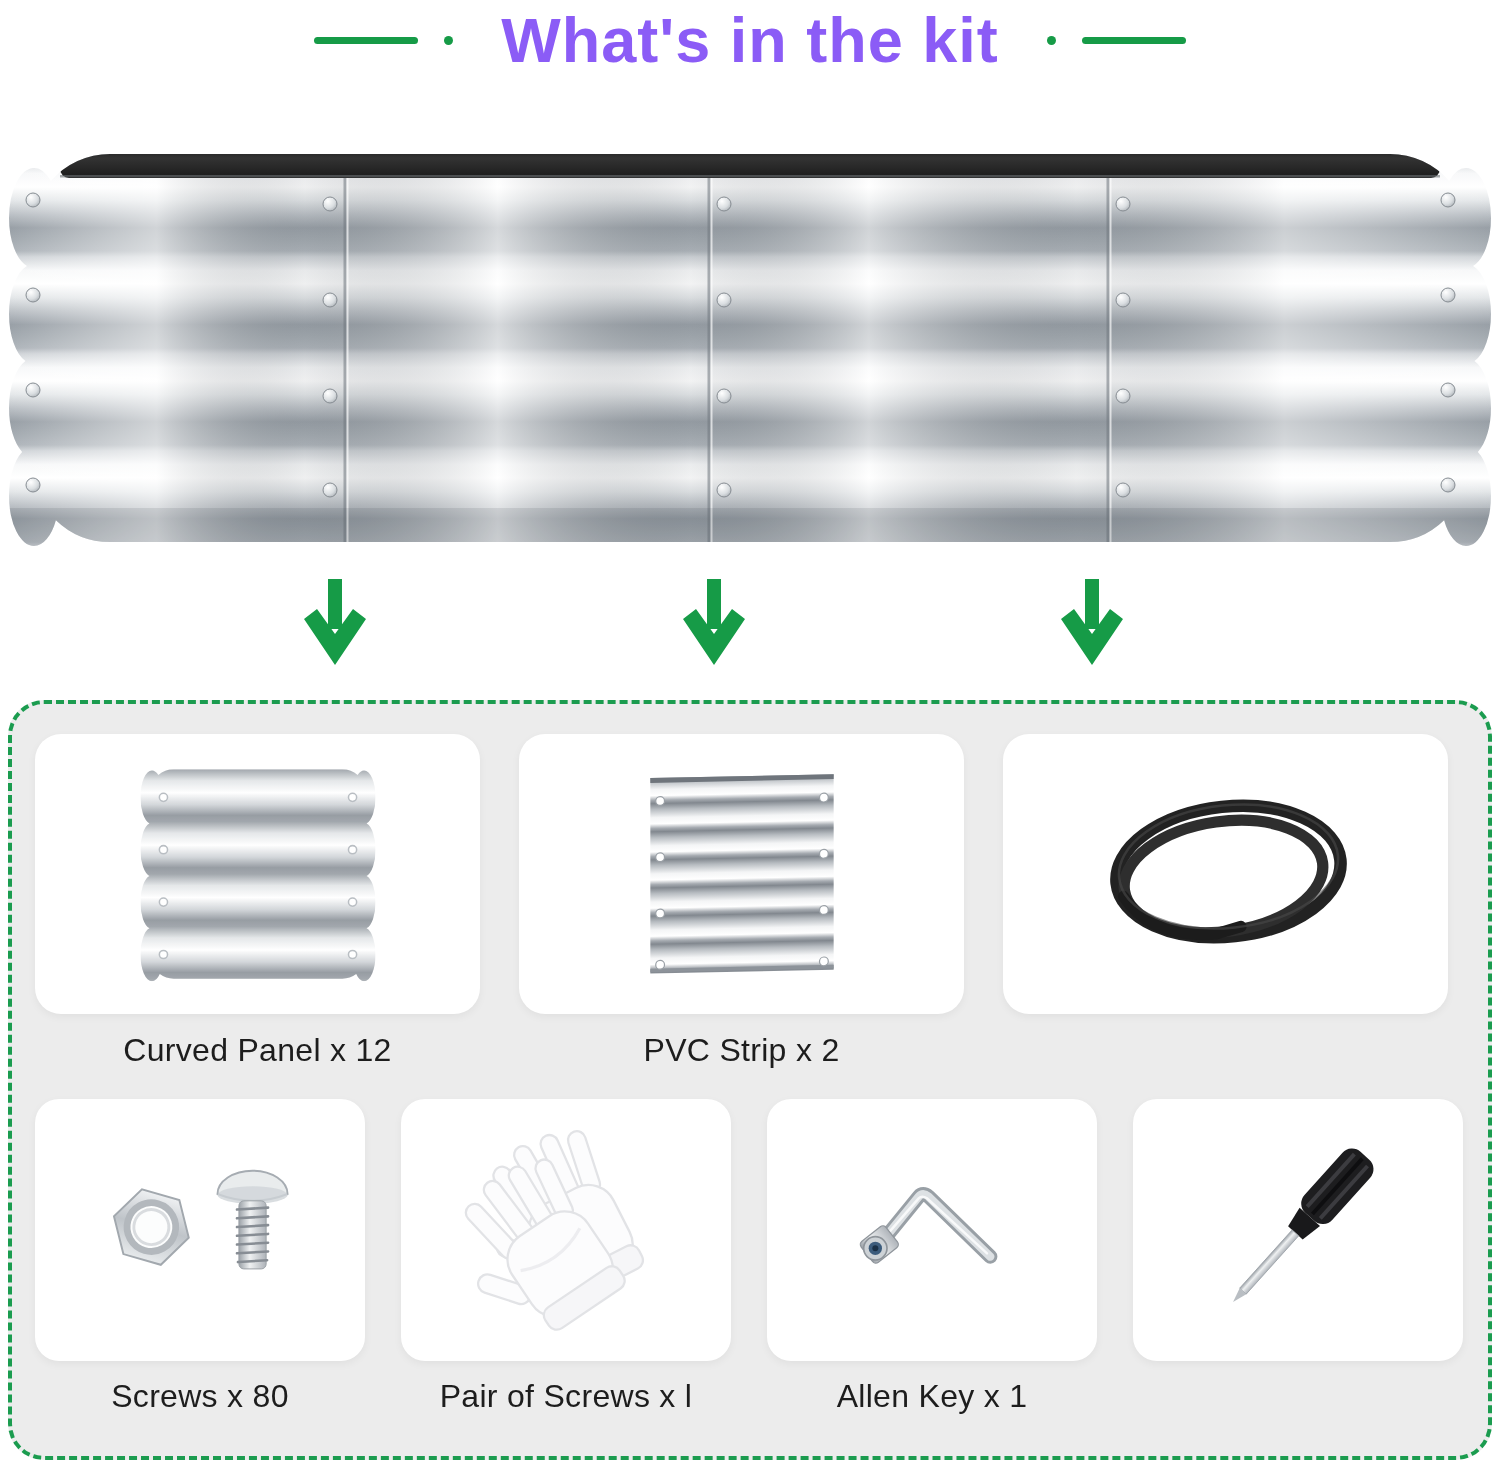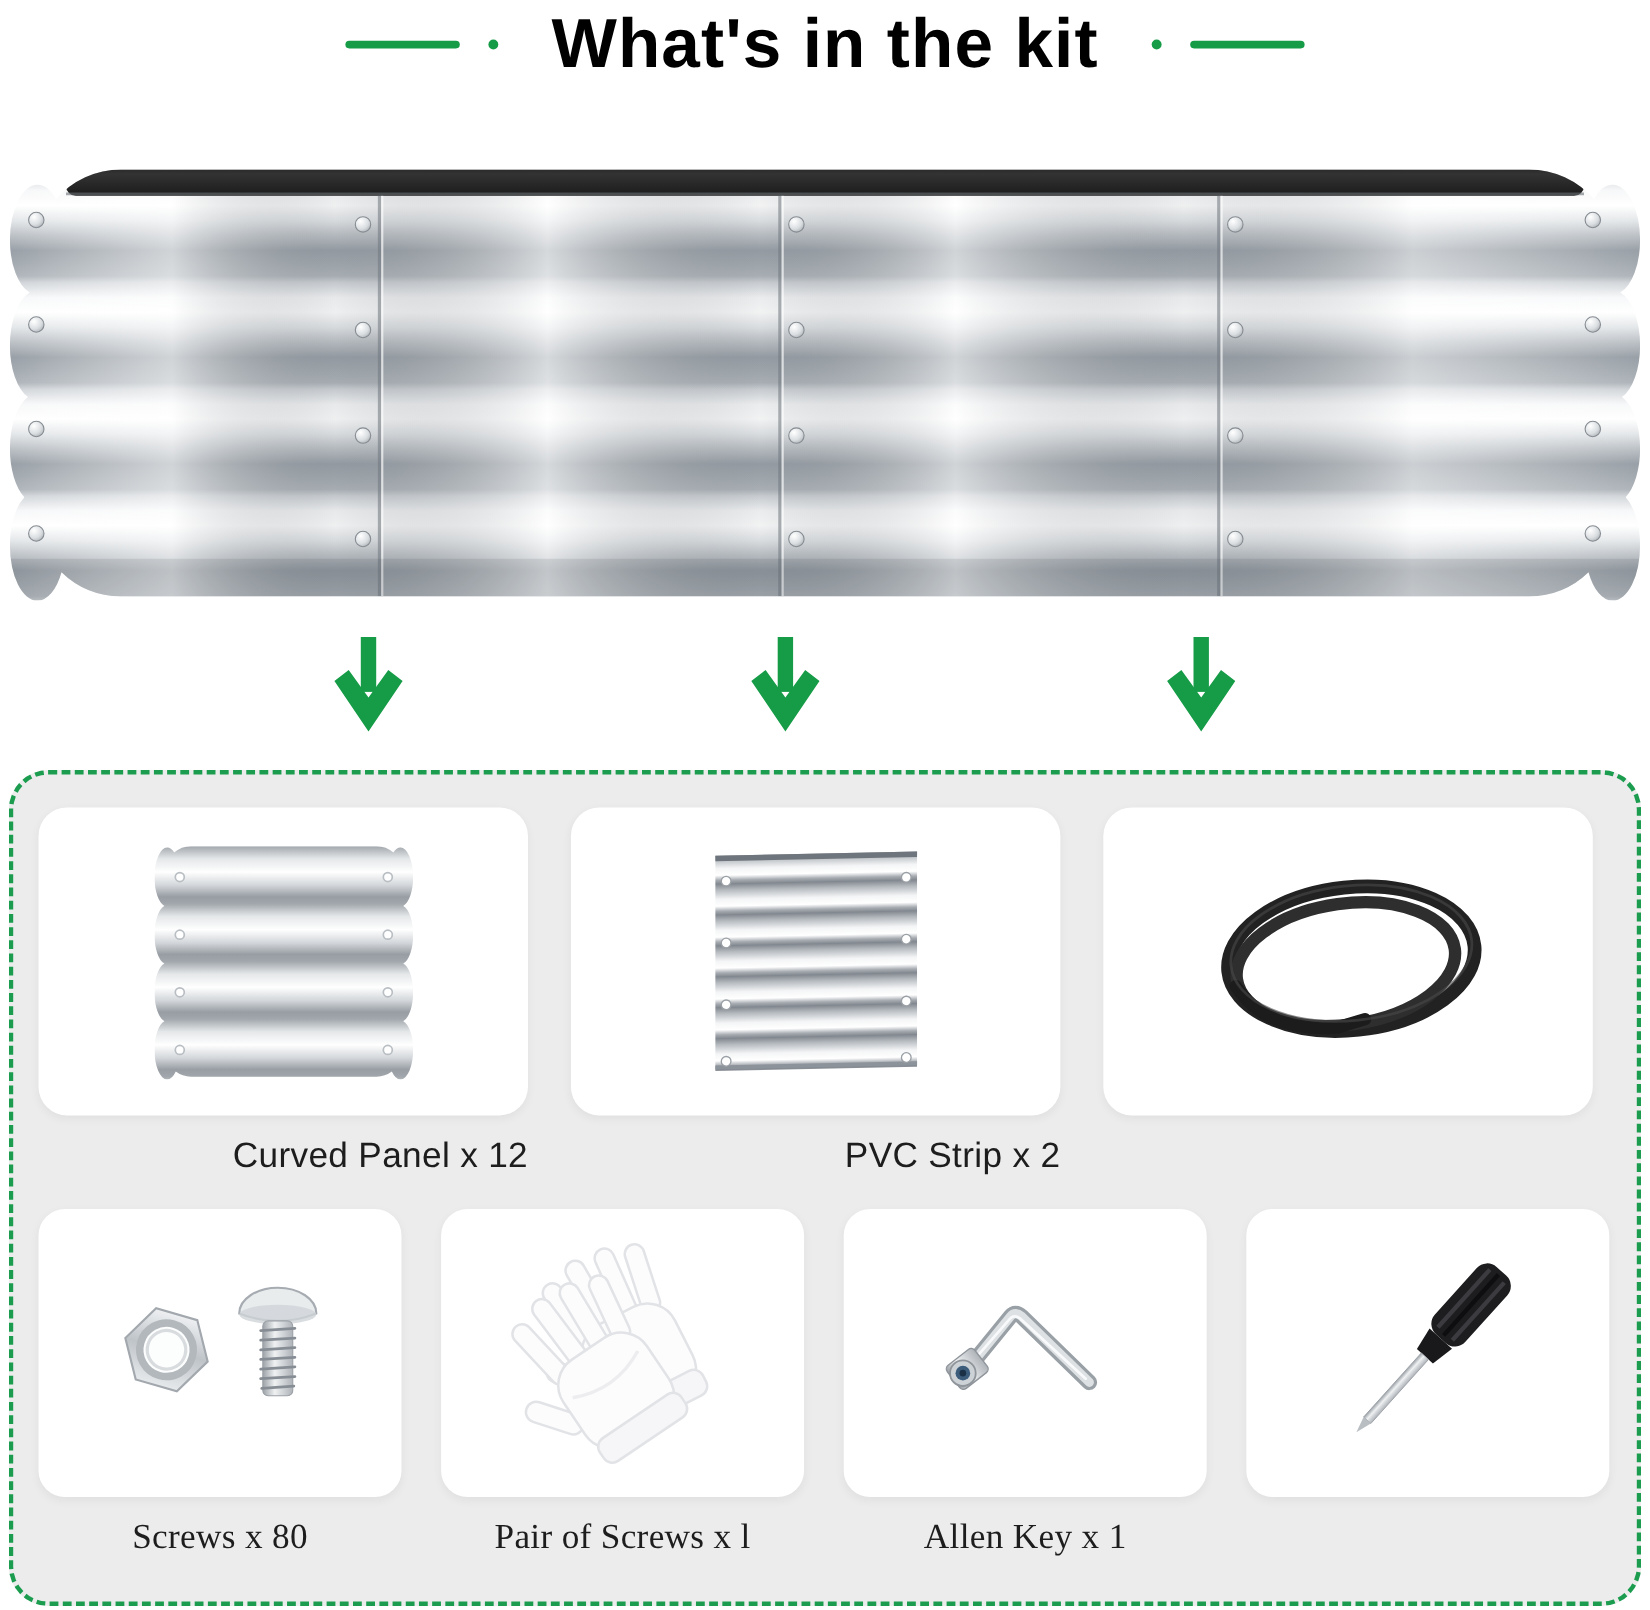--- a/index.html
+++ b/index.html
@@ -11,21 +11,21 @@
   .header{
     position:absolute;top:4px;left:0;width:1500px;height:72px;
     display:flex;align-items:center;justify-content:center;
   }
   .deco-dash{width:104px;height:7px;border-radius:4px;background:#169b47;}
   .deco-dot{width:9px;height:9px;border-radius:50%;background:#169b47;}
   .deco-dot.left{margin-left:26px;}
   .deco-dot.right{margin-right:26px;}
   .page-title{
     margin:0 48px;font-size:63px;font-weight:bold;letter-spacing:1px;
-    color:#000000;white-space:nowrap;line-height:1;
+    color:#8b5cf6;white-space:nowrap;line-height:1;
   }
   
   .bed-wrap{position:absolute;left:8px;top:140px;width:1484px;height:412px;}
   
   .arrow{position:absolute;top:579px;width:66px;height:88px;}
   .arrow.a1{left:302px;} .arrow.a2{left:681px;} .arrow.a3{left:1059px;}
   
   .kit-box{
     position:absolute;left:8px;top:700px;width:1484px;height:760px;
     box-sizing:border-box;border:4px dashed #1b9c4f;border-radius:36px;
@@ -35,25 +35,25 @@
   .row1-tiles{margin-top:30px;gap:39px;}
   .row2-tiles{margin-top:30px;gap:36px;}
   .tile{
     background:#ffffff;border-radius:26px;display:flex;align-items:center;justify-content:center;
     box-shadow:0 3px 9px rgba(0,0,0,0.05);
   }
   .tile.big{width:445px;height:280px;}
   .tile.small{width:330px;height:262px;border-radius:24px;}
   .label-row{display:flex;margin-left:23px;}
   .row1-labels{margin-top:18px;gap:39px;}
-  .row2-labels{margin-top:17px;gap:36px;font-family:Liberation Serif, serif;}
+  .row2-labels{margin-top:17px;gap:36px;}
   .item-label{
     display:block;text-align:center;font-size:32px;color:#1d1d1d;letter-spacing:0.3px;
   }
-  .item-label.big{width:445px;text-align:right;}
+  .item-label.big{width:445px;}
   .item-label.small{width:330px;}
 </style>
 </head>
 <body>
 
 <div class="header">
   <div class="deco-dash"></div>
   <div class="deco-dot left"></div>
   <h1 class="page-title">What's in the kit</h1>
   <div class="deco-dot right"></div>

